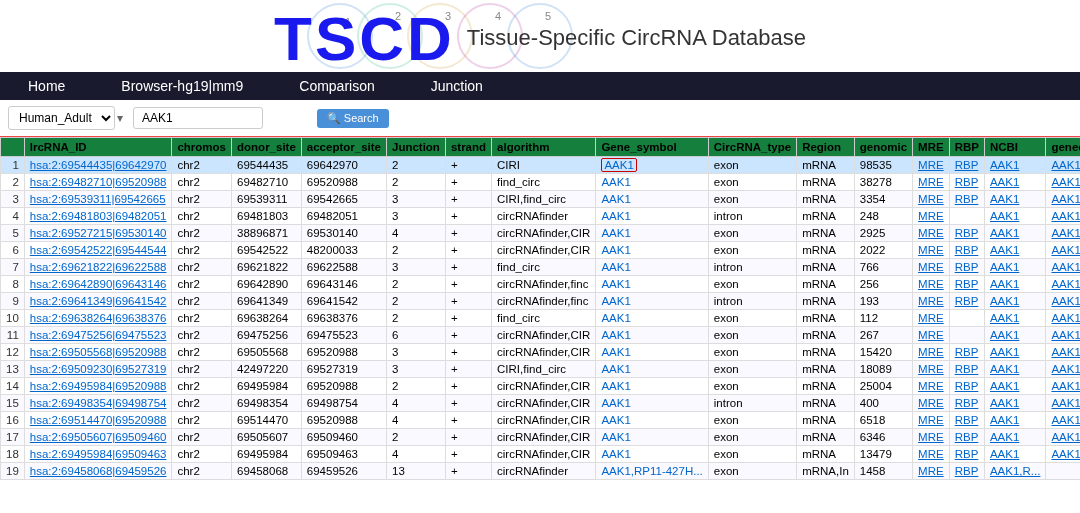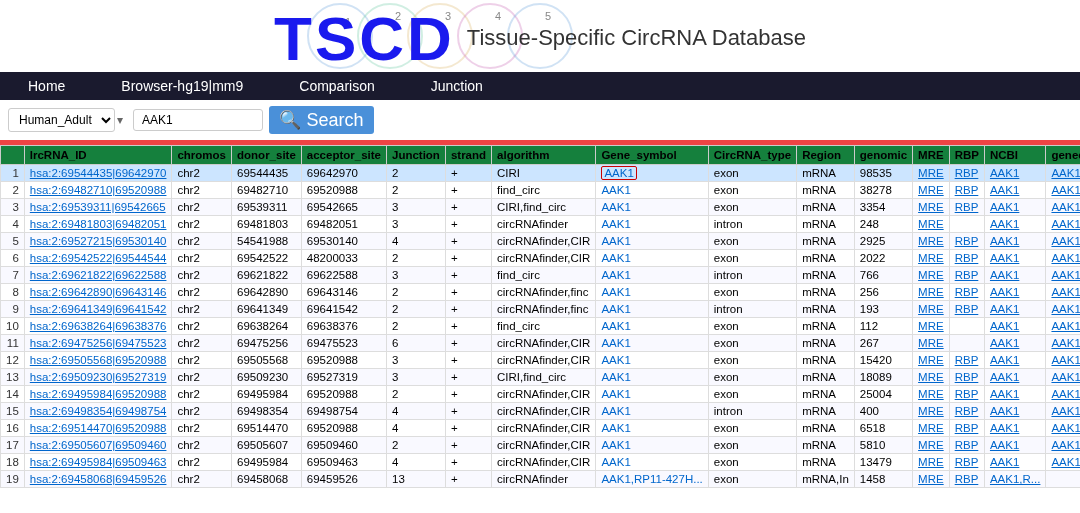--- a/index.html
+++ b/index.html
@@ -35,45 +35,46 @@
       font-weight: 500;
       cursor: pointer;
     }
 
     
     .filter-bar {
       display: flex;
       align-items: center;
       padding: 6px 8px;
       gap: 6px;
-      border-bottom: 5px solid #ef4444;
+      border-bottom: 1px solid #ef4444;
     }
     .filter-bar select {
       padding: 3px 6px;
       font-size: 12px;
       border: 1px solid #ccc;
       border-radius: 3px;
       background: #fff;
       cursor: pointer;
     }
     .filter-bar input[type="text"] {
       padding: 3px 8px;
       font-size: 12px;
       border: 1px solid #ccc;
       border-radius: 3px;
       width: 120px;
     }
     .filter-bar button {
       padding: 3px 10px;
-      font-size: 18px;
+      font-size: 11px;
       background: #4a90d9;
       color: #fff;
       border: none;
       border-radius: 3px;
       cursor: pointer;
+      margin-left: 48px;
     }
 
     
     .table-wrapper {
       overflow-x: auto;
       overflow-y: auto;
       max-height: 390px;
     }
     table {
       width: 100%;
@@ -255,21 +256,21 @@
     <td>248</td>
     <td><a class="link-blue">MRE</a></td>
     <td><a class="link-blue"></a></td>
     <td><a class="link-blue">AAK1</a></td>
     <td><a class="link-blue">AAK1</a></td>
   </tr>
         <tr>
     <td class="row-num">5</td>
     <td><a class="link-blue">hsa:2:69527215|69530140</a></td>
     <td>chr2</td>
-    <td>54541988</td>
+    <td>38896871</td>
     <td>69530140</td>
     <td>4</td>
     <td>+</td>
     <td>circRNAfinder,CIR</td>
     <td><a class="link-gene">AAK1</a></td>
     <td>exon</td>
     <td>mRNA</td>
     <td>2925</td>
     <td><a class="link-blue">MRE</a></td>
     <td><a class="link-blue">RBP</a></td>
@@ -399,21 +400,21 @@
     <td>15420</td>
     <td><a class="link-blue">MRE</a></td>
     <td><a class="link-blue">RBP</a></td>
     <td><a class="link-blue">AAK1</a></td>
     <td><a class="link-blue">AAK1</a></td>
   </tr>
         <tr>
     <td class="row-num">13</td>
     <td><a class="link-blue">hsa:2:69509230|69527319</a></td>
     <td>chr2</td>
-    <td>69509230</td>
+    <td>42497220</td>
     <td>69527319</td>
     <td>3</td>
     <td>+</td>
     <td>CIRI,find_circ</td>
     <td><a class="link-gene">AAK1</a></td>
     <td>exon</td>
     <td>mRNA</td>
     <td>18089</td>
     <td><a class="link-blue">MRE</a></td>
     <td><a class="link-blue">RBP</a></td>
@@ -479,21 +480,21 @@
     <td><a class="link-blue">hsa:2:69505607|69509460</a></td>
     <td>chr2</td>
     <td>69505607</td>
     <td>69509460</td>
     <td>2</td>
     <td>+</td>
     <td>circRNAfinder,CIR</td>
     <td><a class="link-gene">AAK1</a></td>
     <td>exon</td>
     <td>mRNA</td>
-    <td>5810</td>
+    <td>6346</td>
     <td><a class="link-blue">MRE</a></td>
     <td><a class="link-blue">RBP</a></td>
     <td><a class="link-blue">AAK1</a></td>
     <td><a class="link-blue">AAK1</a></td>
   </tr>
         <tr>
     <td class="row-num">18</td>
     <td><a class="link-blue">hsa:2:69495984|69509463</a></td>
     <td>chr2</td>
     <td>69495984</td>

